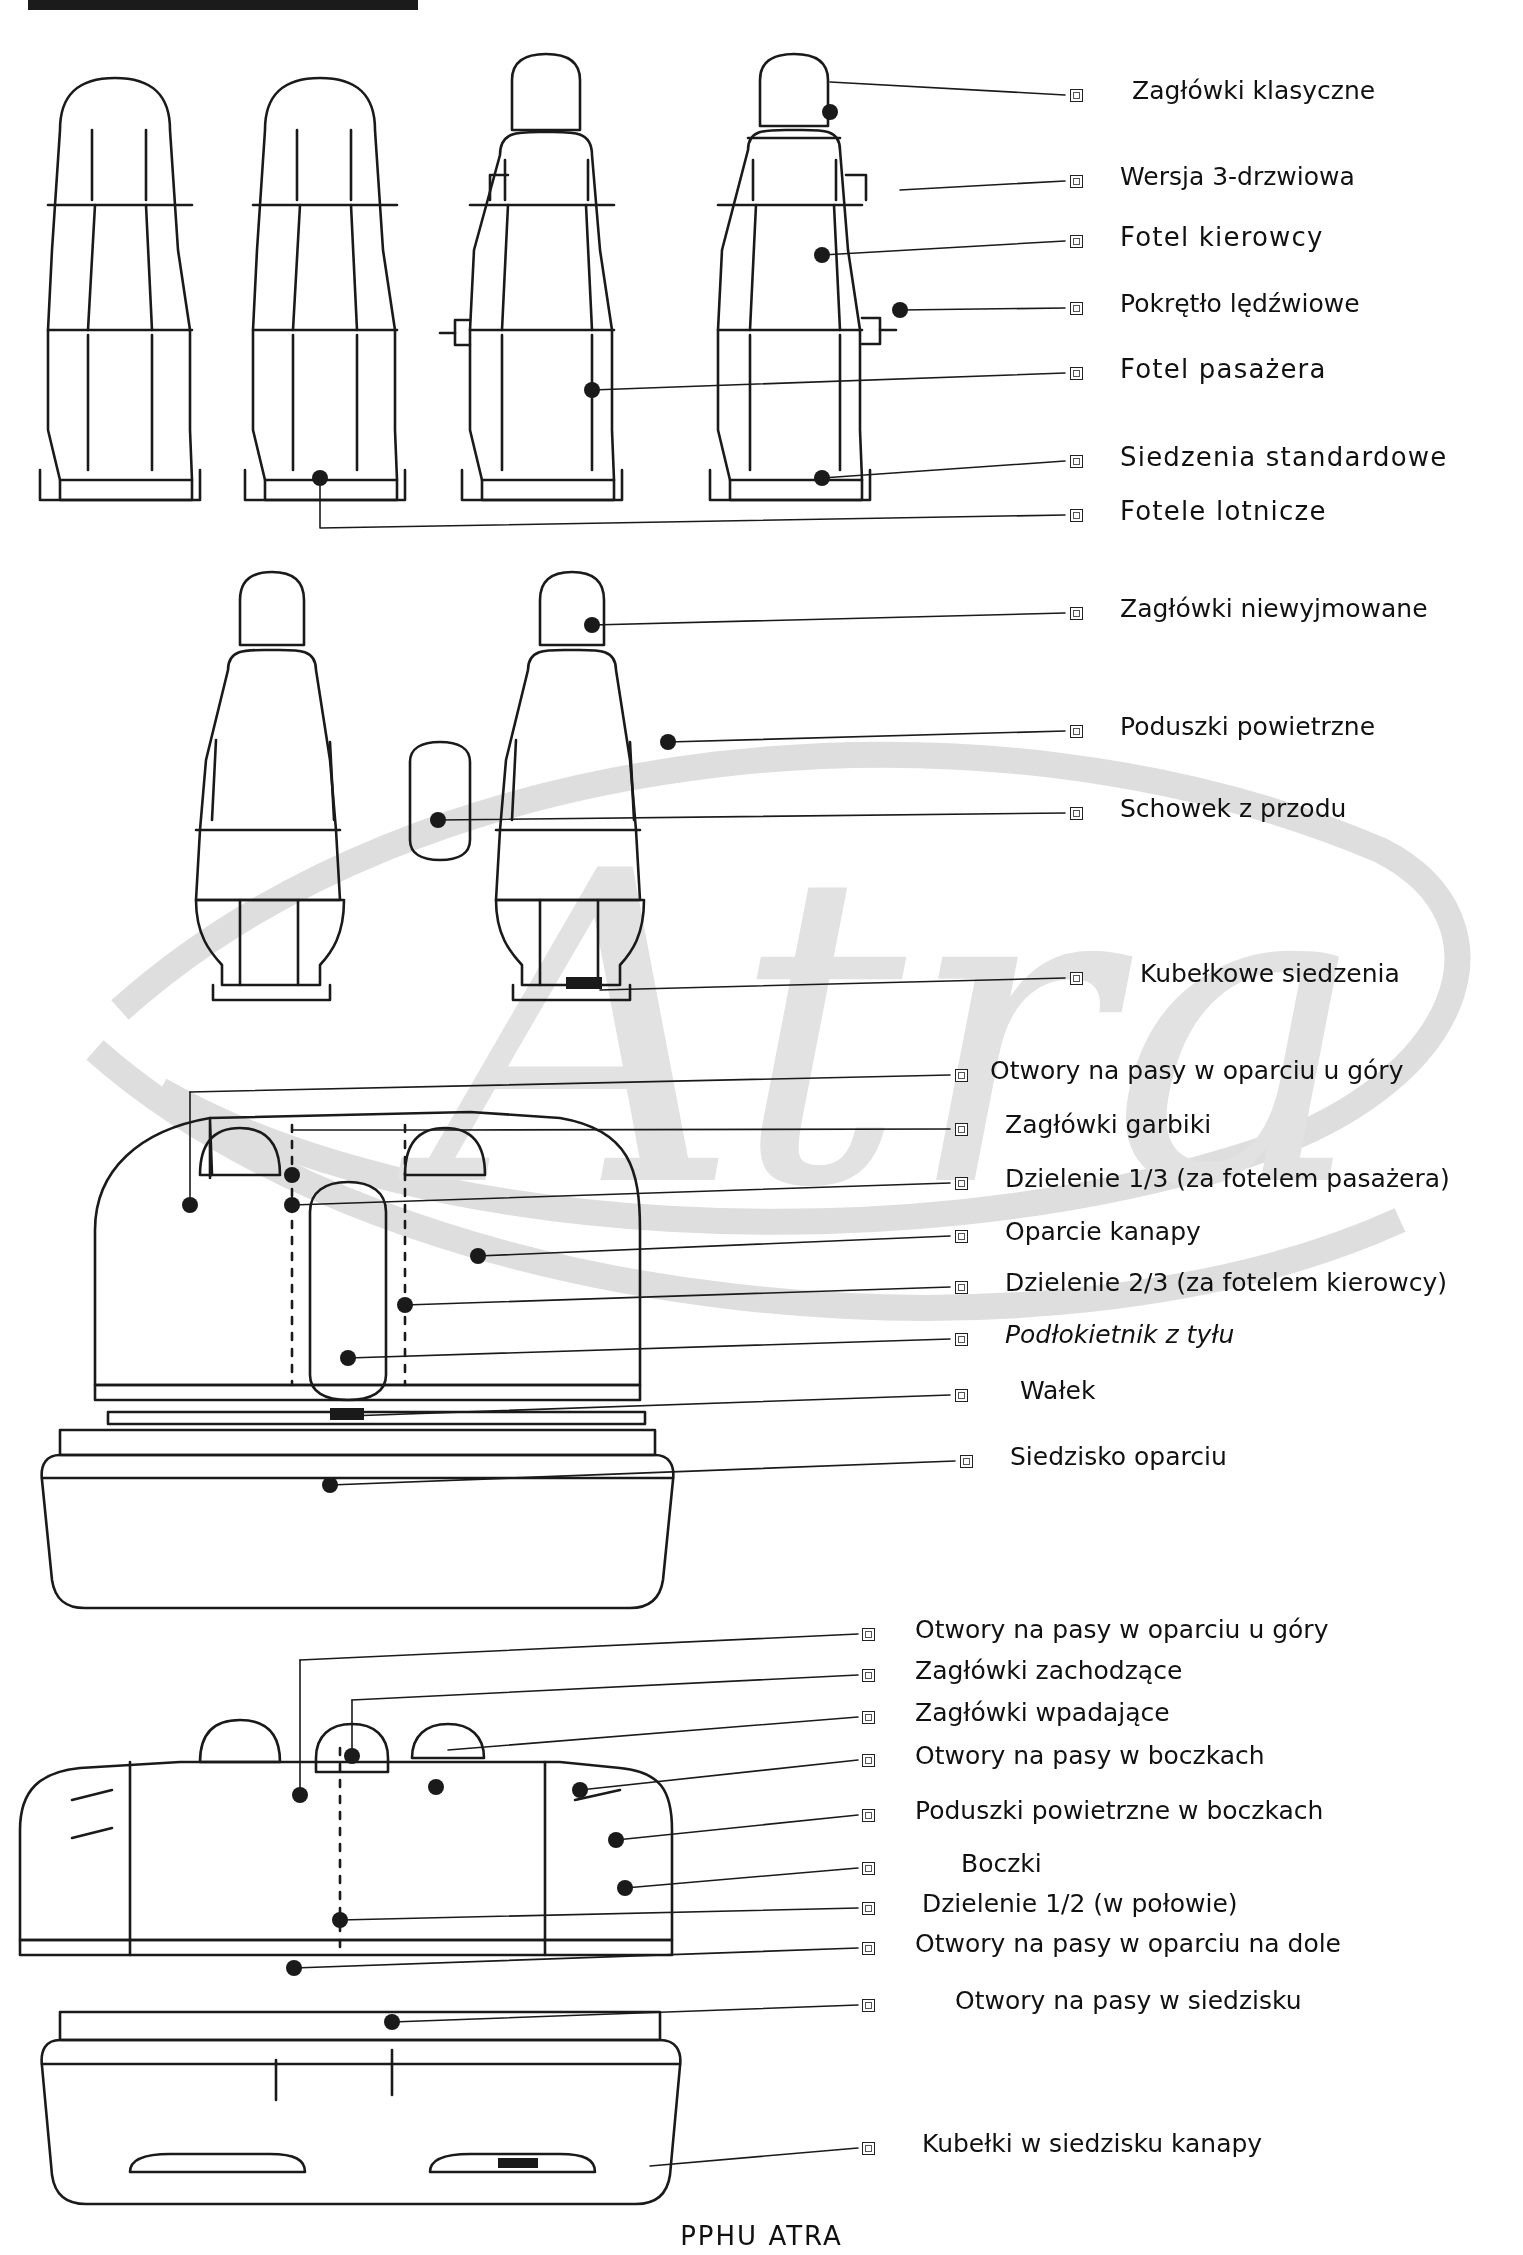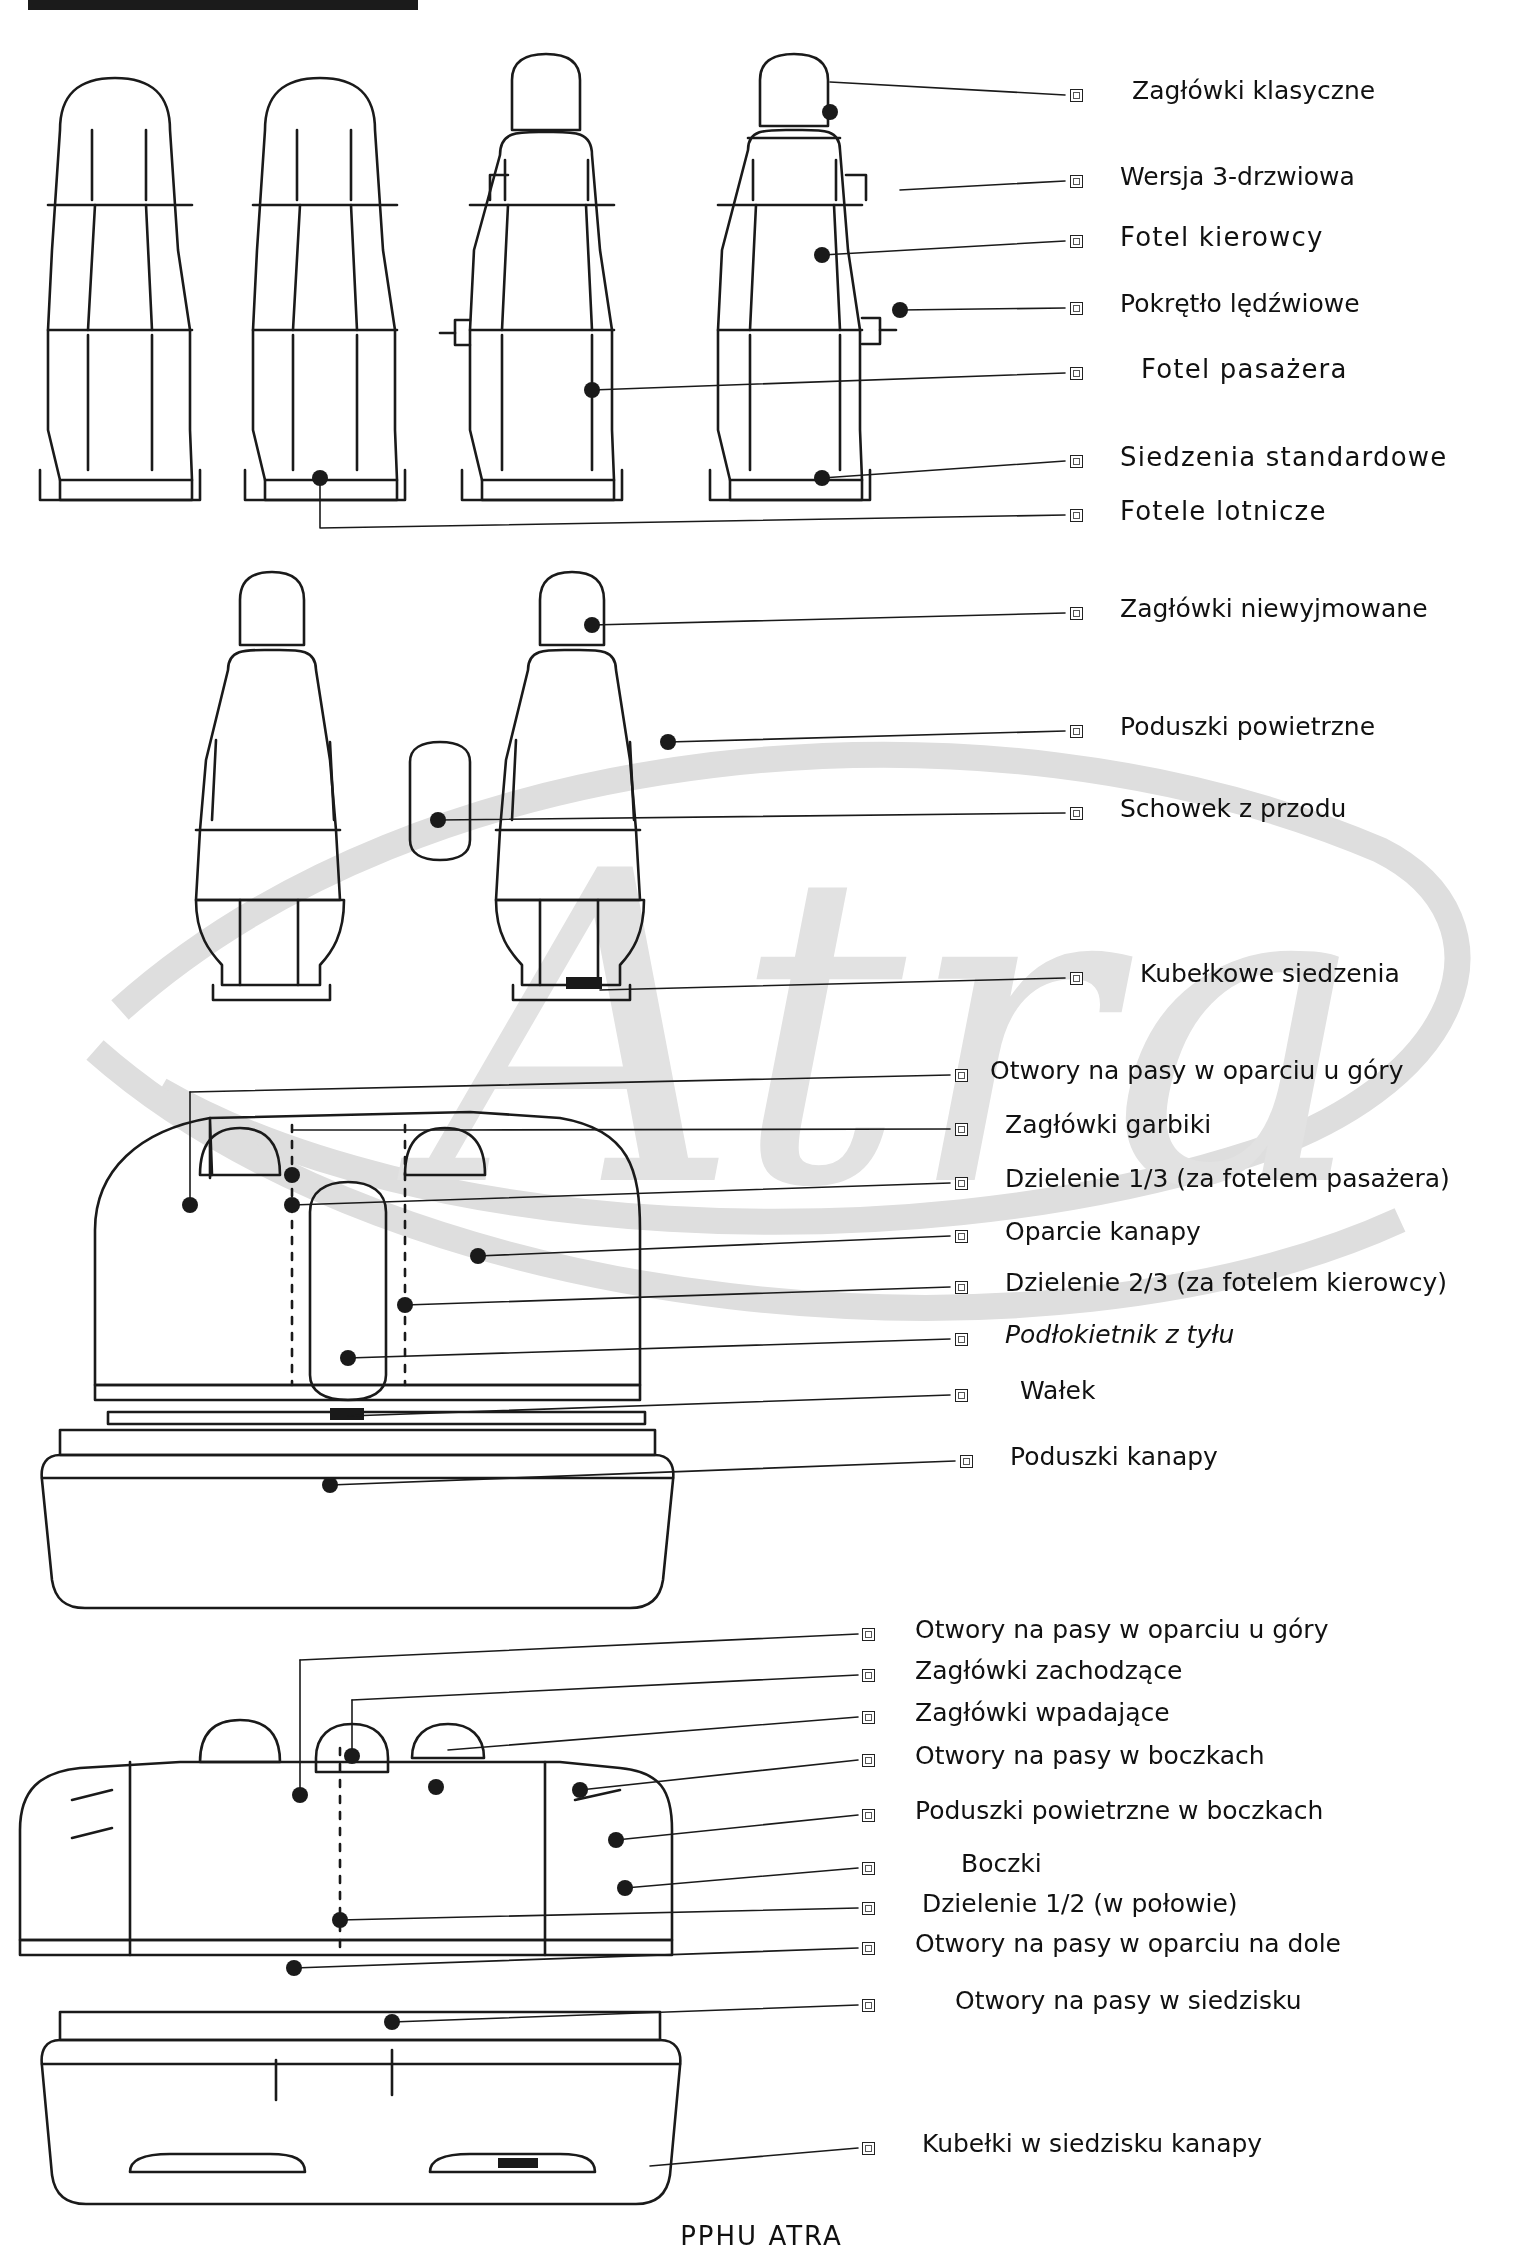--- a/index.html
+++ b/index.html
@@ -312,21 +312,21 @@
   <div id="labels-layer">
       <div class="marker" style="left: 1070px; top: 89px;"></div>
       <div class="label s15" style="left: 1120px; top: 77px; margin-left: 12px;">Zagłówki klasyczne</div>
       <div class="marker" style="left: 1070px; top: 175px;"></div>
       <div class="label s15" style="left: 1120px; top: 163px;">Wersja 3-drzwiowa</div>
       <div class="marker" style="left: 1070px; top: 235px;"></div>
       <div class="label s16" style="left: 1120px; top: 223px;">Fotel kierowcy</div>
       <div class="marker" style="left: 1070px; top: 302px;"></div>
       <div class="label s15" style="left: 1120px; top: 290px;">Pokrętło lędźwiowe</div>
       <div class="marker" style="left: 1070px; top: 367px;"></div>
-      <div class="label s16" style="left: 1120px; top: 355px; margin-left: 21px;">Fotel pasażera</div>
+      <div class="label s16" style="left: 1120px; top: 355px;">Fotel pasażera</div>
       <div class="marker" style="left: 1070px; top: 455px;"></div>
       <div class="label s16" style="left: 1120px; top: 443px;">Siedzenia standardowe</div>
       <div class="marker" style="left: 1070px; top: 509px;"></div>
       <div class="label s16" style="left: 1120px; top: 497px;">Fotele lotnicze</div>
       <div class="marker" style="left: 1070px; top: 607px;"></div>
       <div class="label s15" style="left: 1120px; top: 595px;">Zagłówki niewyjmowane</div>
       <div class="marker" style="left: 1070px; top: 725px;"></div>
       <div class="label s15" style="left: 1120px; top: 713px;">Poduszki powietrzne</div>
       <div class="marker" style="left: 1070px; top: 807px;"></div>
       <div class="label s15" style="left: 1120px; top: 795px;">Schowek z przodu</div>
@@ -340,21 +340,21 @@
       <div class="label s15" style="left: 1005px; top: 1165px;">Dzielenie 1/3 (za fotelem pasażera)</div>
       <div class="marker" style="left: 955px; top: 1230px;"></div>
       <div class="label s15" style="left: 1005px; top: 1218px;">Oparcie kanapy</div>
       <div class="marker" style="left: 955px; top: 1281px;"></div>
       <div class="label s15" style="left: 1005px; top: 1269px;">Dzielenie 2/3 (za fotelem kierowcy)</div>
       <div class="marker" style="left: 955px; top: 1333px;"></div>
       <div class="label s15" style="left: 1005px; top: 1321px; font-style: italic;">Podłokietnik z tyłu</div>
       <div class="marker" style="left: 955px; top: 1389px;"></div>
       <div class="label s15" style="left: 1020px; top: 1377px;">Wałek</div>
       <div class="marker" style="left: 960px; top: 1455px;"></div>
-      <div class="label s15" style="left: 1010px; top: 1443px;">Poduszki kanapy</div>
+      <div class="label s15" style="left: 1010px; top: 1443px;">Siedzisko oparciu</div>
       <div class="marker" style="left: 862px; top: 1628px;"></div>
       <div class="label s15" style="left: 915px; top: 1616px;">Otwory na pasy w oparciu u góry</div>
       <div class="marker" style="left: 862px; top: 1669px;"></div>
       <div class="label s15" style="left: 915px; top: 1657px;">Zagłówki zachodzące</div>
       <div class="marker" style="left: 862px; top: 1711px;"></div>
       <div class="label s15" style="left: 915px; top: 1699px;">Zagłówki wpadające</div>
       <div class="marker" style="left: 862px; top: 1754px;"></div>
       <div class="label s15" style="left: 915px; top: 1742px;">Otwory na pasy w boczkach</div>
       <div class="marker" style="left: 862px; top: 1809px;"></div>
       <div class="label s15" style="left: 915px; top: 1797px;">Poduszki powietrzne w boczkach</div>

